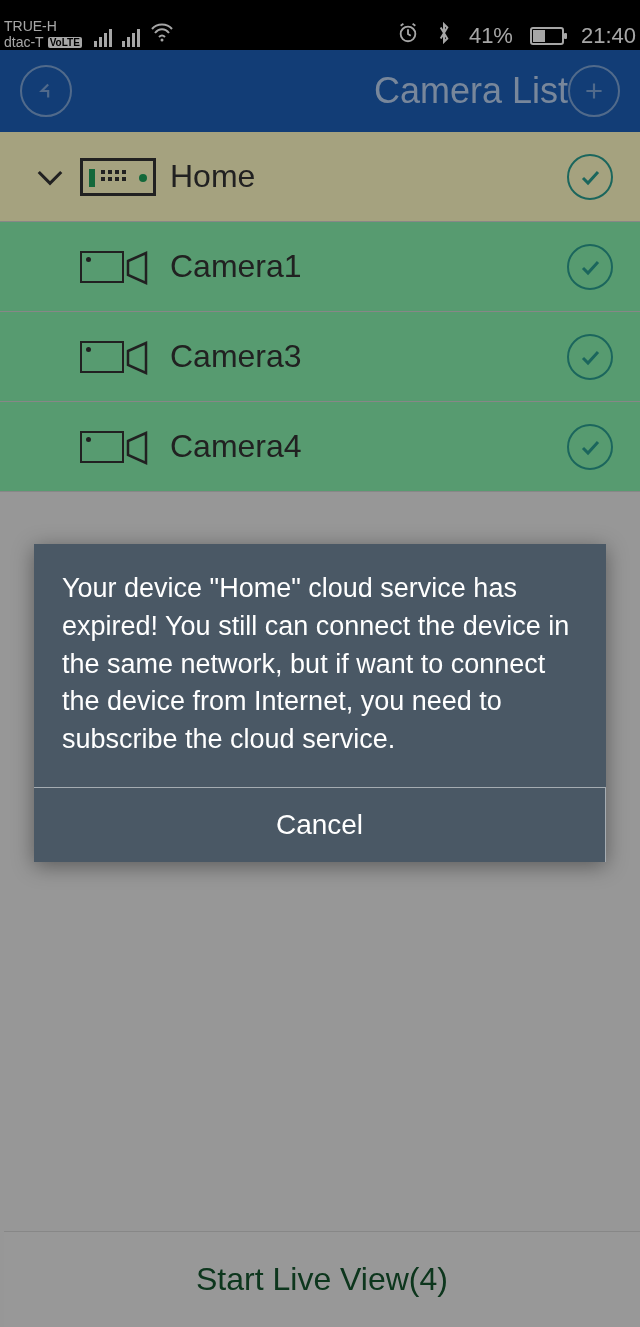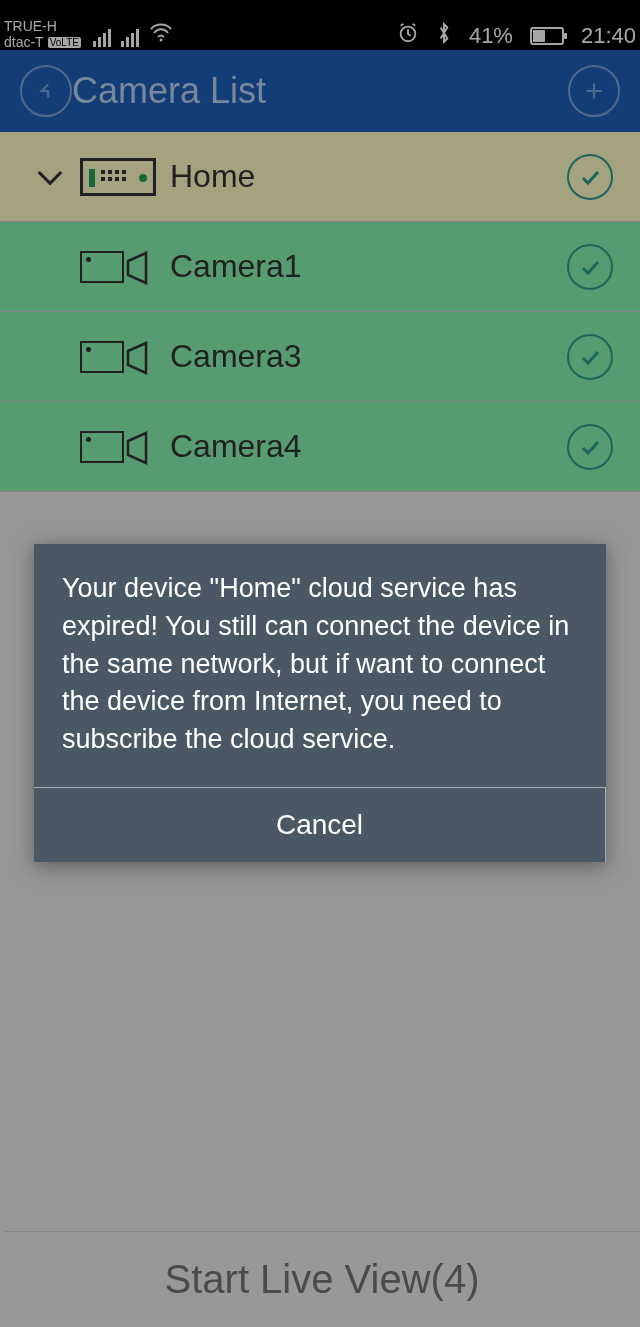--- a/index.html
+++ b/index.html
@@ -1,29 +1,29 @@
 <!DOCTYPE html>
 <html><head>
 <meta charset="utf-8">
 <style>
   * { margin: 0; padding: 0; box-sizing: border-box; }
   html, body { width: 640px; height: 1327px; font-family: -apple-system, Helvetica, Arial, sans-serif; overflow: hidden; background: #e8e8e8; }
   .screen { position: relative; width: 640px; height: 1327px; background: #e8e8e8; }
   .status-bar { height: 50px; background: #000; color: #fff; display: flex; align-items: flex-end; justify-content: space-between; padding: 0 4px; font-size: 18px; }
   .status-left { display: flex; flex-direction: column; font-size: 14px; line-height: 1.1; }
   .status-left-row2 { display: flex; align-items: center; gap: 4px; }
-  .volte { background: #fff; color: #000; font-size: 10px; font-weight: normal; padding: 0 2px; border-radius: 2px; }
+  .volte { background: #fff; color: #000; font-size: 10px; font-weight: bold; padding: 0 2px; border-radius: 2px; }
   .status-signals { display: flex; align-items: flex-end; gap: 10px; margin-left: 12px; }
   .status-right { display: flex; align-items: center; gap: 17px; font-size: 22px; }
   .battery-box { width: 34px; height: 18px; border: 2px solid #fff; border-radius: 3px; position: relative; display: inline-block; }
   .battery-box::after { content: ""; position: absolute; right: -5px; top: 4px; width: 3px; height: 6px; background: #fff; border-radius: 1px; }
   .battery-fill { position: absolute; left: 1px; top: 1px; bottom: 1px; width: 40%; background: #fff; }
 
   .app-bar { height: 82px; background: #1c5fb5; display: flex; align-items: center; justify-content: space-between; padding: 0 20px; }
-  .app-title { color: #b9cfee; font-size: 36px; font-weight: 400; flex: 1; text-align: left; }
+  .app-title { color: #b9cfee; font-size: 36px; font-weight: 400; flex: 1; text-align: right; }
   .circle-btn { width: 52px; height: 52px; border: 2px solid #7da4d6; border-radius: 50%; display: flex; align-items: center; justify-content: center; color: #7da4d6; }
   .circle-btn svg { width: 26px; height: 26px; stroke: #7da4d6; fill: none; stroke-width: 2; }
 
   .list { }
   .row { height: 90px; border-bottom: 1px solid #cfcfcf; display: flex; align-items: center; padding: 0 20px; background: #86efac; }
   .row.device { background: #fef9c3; }
   .chev-col { width: 60px; display: flex; justify-content: center; }
   .icon-col { width: 90px; display: flex; justify-content: flex-start; }
   .label-col { flex: 1; font-size: 32px; color: #333; }
   .check-col { width: 60px; display: flex; justify-content: center; }
@@ -35,21 +35,21 @@
   .nvr-dots { position: absolute; left: 18px; top: 9px; display: grid; grid-template-columns: repeat(4, 4px); grid-auto-rows: 4px; gap: 3px; }
   .nvr-dots span { width: 4px; height: 4px; background: #333; }
   .nvr-icon::after { content: ""; position: absolute; right: 6px; top: 13px; width: 8px; height: 8px; background: #1fa05a; border-radius: 50%; }
 
   .cam-icon { width: 70px; height: 40px; position: relative; }
   .cam-body { position: absolute; left: 0; top: 4px; width: 44px; height: 32px; border: 2.5px solid #333; }
   .cam-body::before { content:""; position:absolute; left:4px; top:4px; width:5px; height:5px; background:#333; border-radius:50%; }
   .cam-tri { position: absolute; left: 46px; top: 4px; }
   .cam-tri svg { width: 24px; height: 34px; stroke: #333; stroke-width: 2.5; fill: none; }
 
-  .footer { position: absolute; left: 4px; right: 0; bottom: 0; height: 96px; border-top: 1px solid #cfcfcf; display: flex; align-items: center; justify-content: center; font-size: 40px; color: #737373; background: #eaeaea; }
+  .footer { position: absolute; left: 4px; right: 0; bottom: 0; height: 96px; border-top: 1px solid #cfcfcf; display: flex; align-items: center; justify-content: center; font-size: 32px; color: #14532d; background: #eaeaea; }
 
   .dim { position: absolute; inset: 0; background: rgba(0,0,0,0.35); }
 
   .dialog { position: absolute; left: 34px; right: 34px; top: 544px; background: #4a5865; color: #fff; box-shadow: 0 4px 20px rgba(0,0,0,0.4); }
   .dialog-body { padding: 26px 28px 28px; font-size: 27px; line-height: 1.4; }
   .dialog-sep { height: 1px; background: rgba(255,255,255,0.5); margin: 0 0; }
   .dialog-actions { display: flex; height: 74px; }
   .dialog-btn { flex: 1; display: flex; align-items: center; justify-content: center; font-size: 28px; color: #fff; }
   .dialog-vsep { width: 1px; background: rgba(255,255,255,0.5); }
 

